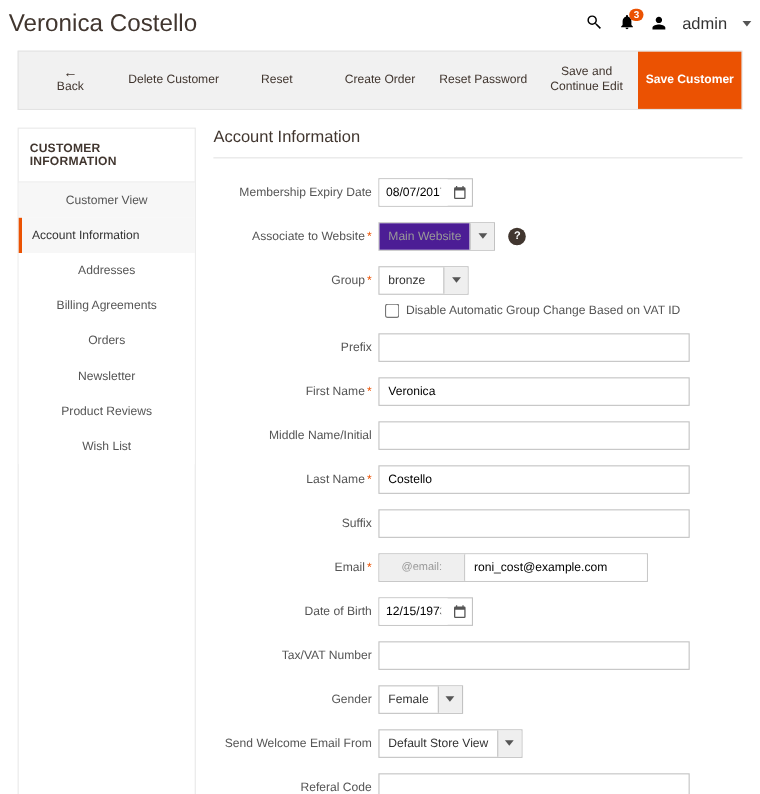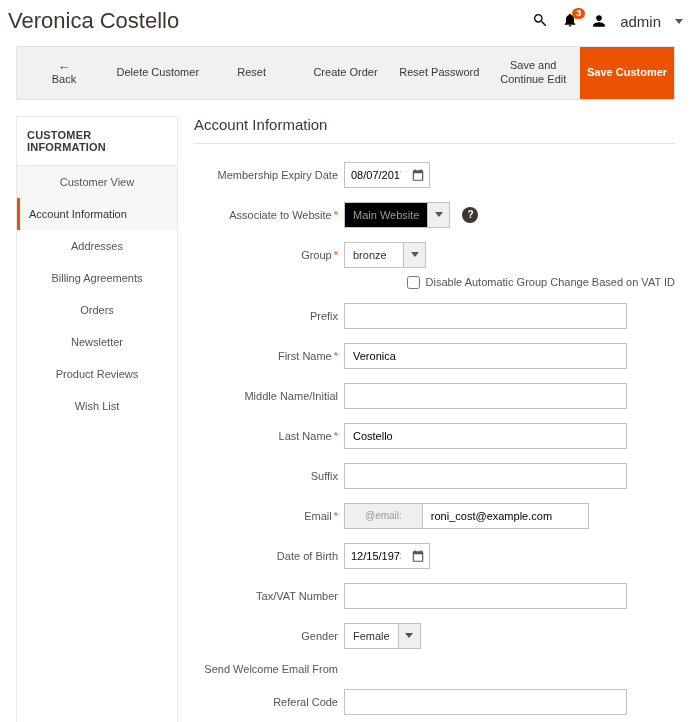--- a/index.html
+++ b/index.html
@@ -27,25 +27,25 @@
 .form-row.checkboxrow { margin-top: -6px; }
 .form-label { width: 150px; text-align: right; font-size: 11px; color: #555; padding-right: 6px; }
 .req { color: #eb5202; margin-left: 2px; }
 .form-ctrl { display: flex; align-items: center; gap: 6px; }
 input[type=text], .select-box, .date-box, .email-box { border: 1px solid #c2c2c2; height: 26px; font-size: 11px; padding: 0 8px; background: #fff; }
 input[type=text].wide { width: 283px; }
 .date-wrap { display: flex; align-items: center; border: 1px solid #c2c2c2; height: 26px; }
 .date-wrap input { border: none; height: 24px; width: 62px; padding: 0 6px; font-size: 11px; outline: none; }
 .date-wrap .cal { width: 22px; display: flex; align-items: center; justify-content: center; border-left: 0; cursor: pointer; }
 .select-box { display: flex; align-items: center; background: #fff; padding: 0; }
-.select-box.disabled .sel-val { color: #999; background: #000000; }
+.select-box.disabled .sel-val { color: #999; background: #4c1d95; }
 .sel-val { padding: 0 8px; height: 24px; display: flex; align-items: center; min-width: 58px; font-size: 11px; }
 .sel-caret { width: 22px; height: 24px; border-left: 1px solid #c2c2c2; background: #efefef; display: flex; align-items: center; justify-content: center; cursor: pointer; }
 .help-icon { width: 16px; height: 16px; border-radius: 50%; background: #41362f; color: #fff; display: flex; align-items: center; justify-content: center; font-size: 10px; font-weight: bold; cursor: pointer; margin-left: 6px; }
-.checkbox-row { display: flex; align-items: center; gap: 6px; font-size: 11px; color: #555; padding-left: 156px; justify-content: flex-end; }
+.checkbox-row { display: flex; align-items: center; gap: 6px; font-size: 11px; color: #555; padding-left: 156px; }
 .email-box { display: flex; align-items: center; width: 245px; padding: 0; }
 .email-prefix { background: #efefef; color: #999; height: 24px; display: flex; align-items: center; padding: 0 20px; border-right: 1px solid #c2c2c2; font-size: 10px; }
 .email-box input { border: none; height: 24px; flex: 1; padding: 0 8px; font-size: 11px; outline: none; }
 .cal-icon { width:14px; height:14px; }
 .caret-down { width: 0; height: 0; border-left: 4px solid transparent; border-right: 4px solid transparent; border-top: 5px solid #555; }
 .sidebar .side-item:first-of-type { background:#f1f1f1; }
 </style>
 </head>
 <body>
 
@@ -231,20 +231,28 @@
           <span class="sel-val" style="min-width:50px">Female</span>
           <span class="sel-caret">
               <span class="caret-down"></span>
             </span>
         </div>
       </div>
     </div>
 
     <div class="form-row">
       <div class="form-label">Send Welcome Email From</div>
+      <div class="form-ctrl">
+        <div class="select-box">
+          <span class="sel-val" style="min-width:100px">Default Store View</span>
+          <span class="sel-caret">
+              <span class="caret-down"></span>
+            </span>
+        </div>
+      </div>
     </div>
 
     <div class="form-row">
       <div class="form-label">Referal Code</div>
       <div class="form-ctrl">
           <input type="text" class="wide" style="">
         </div>
     </div>
 
   </div>

